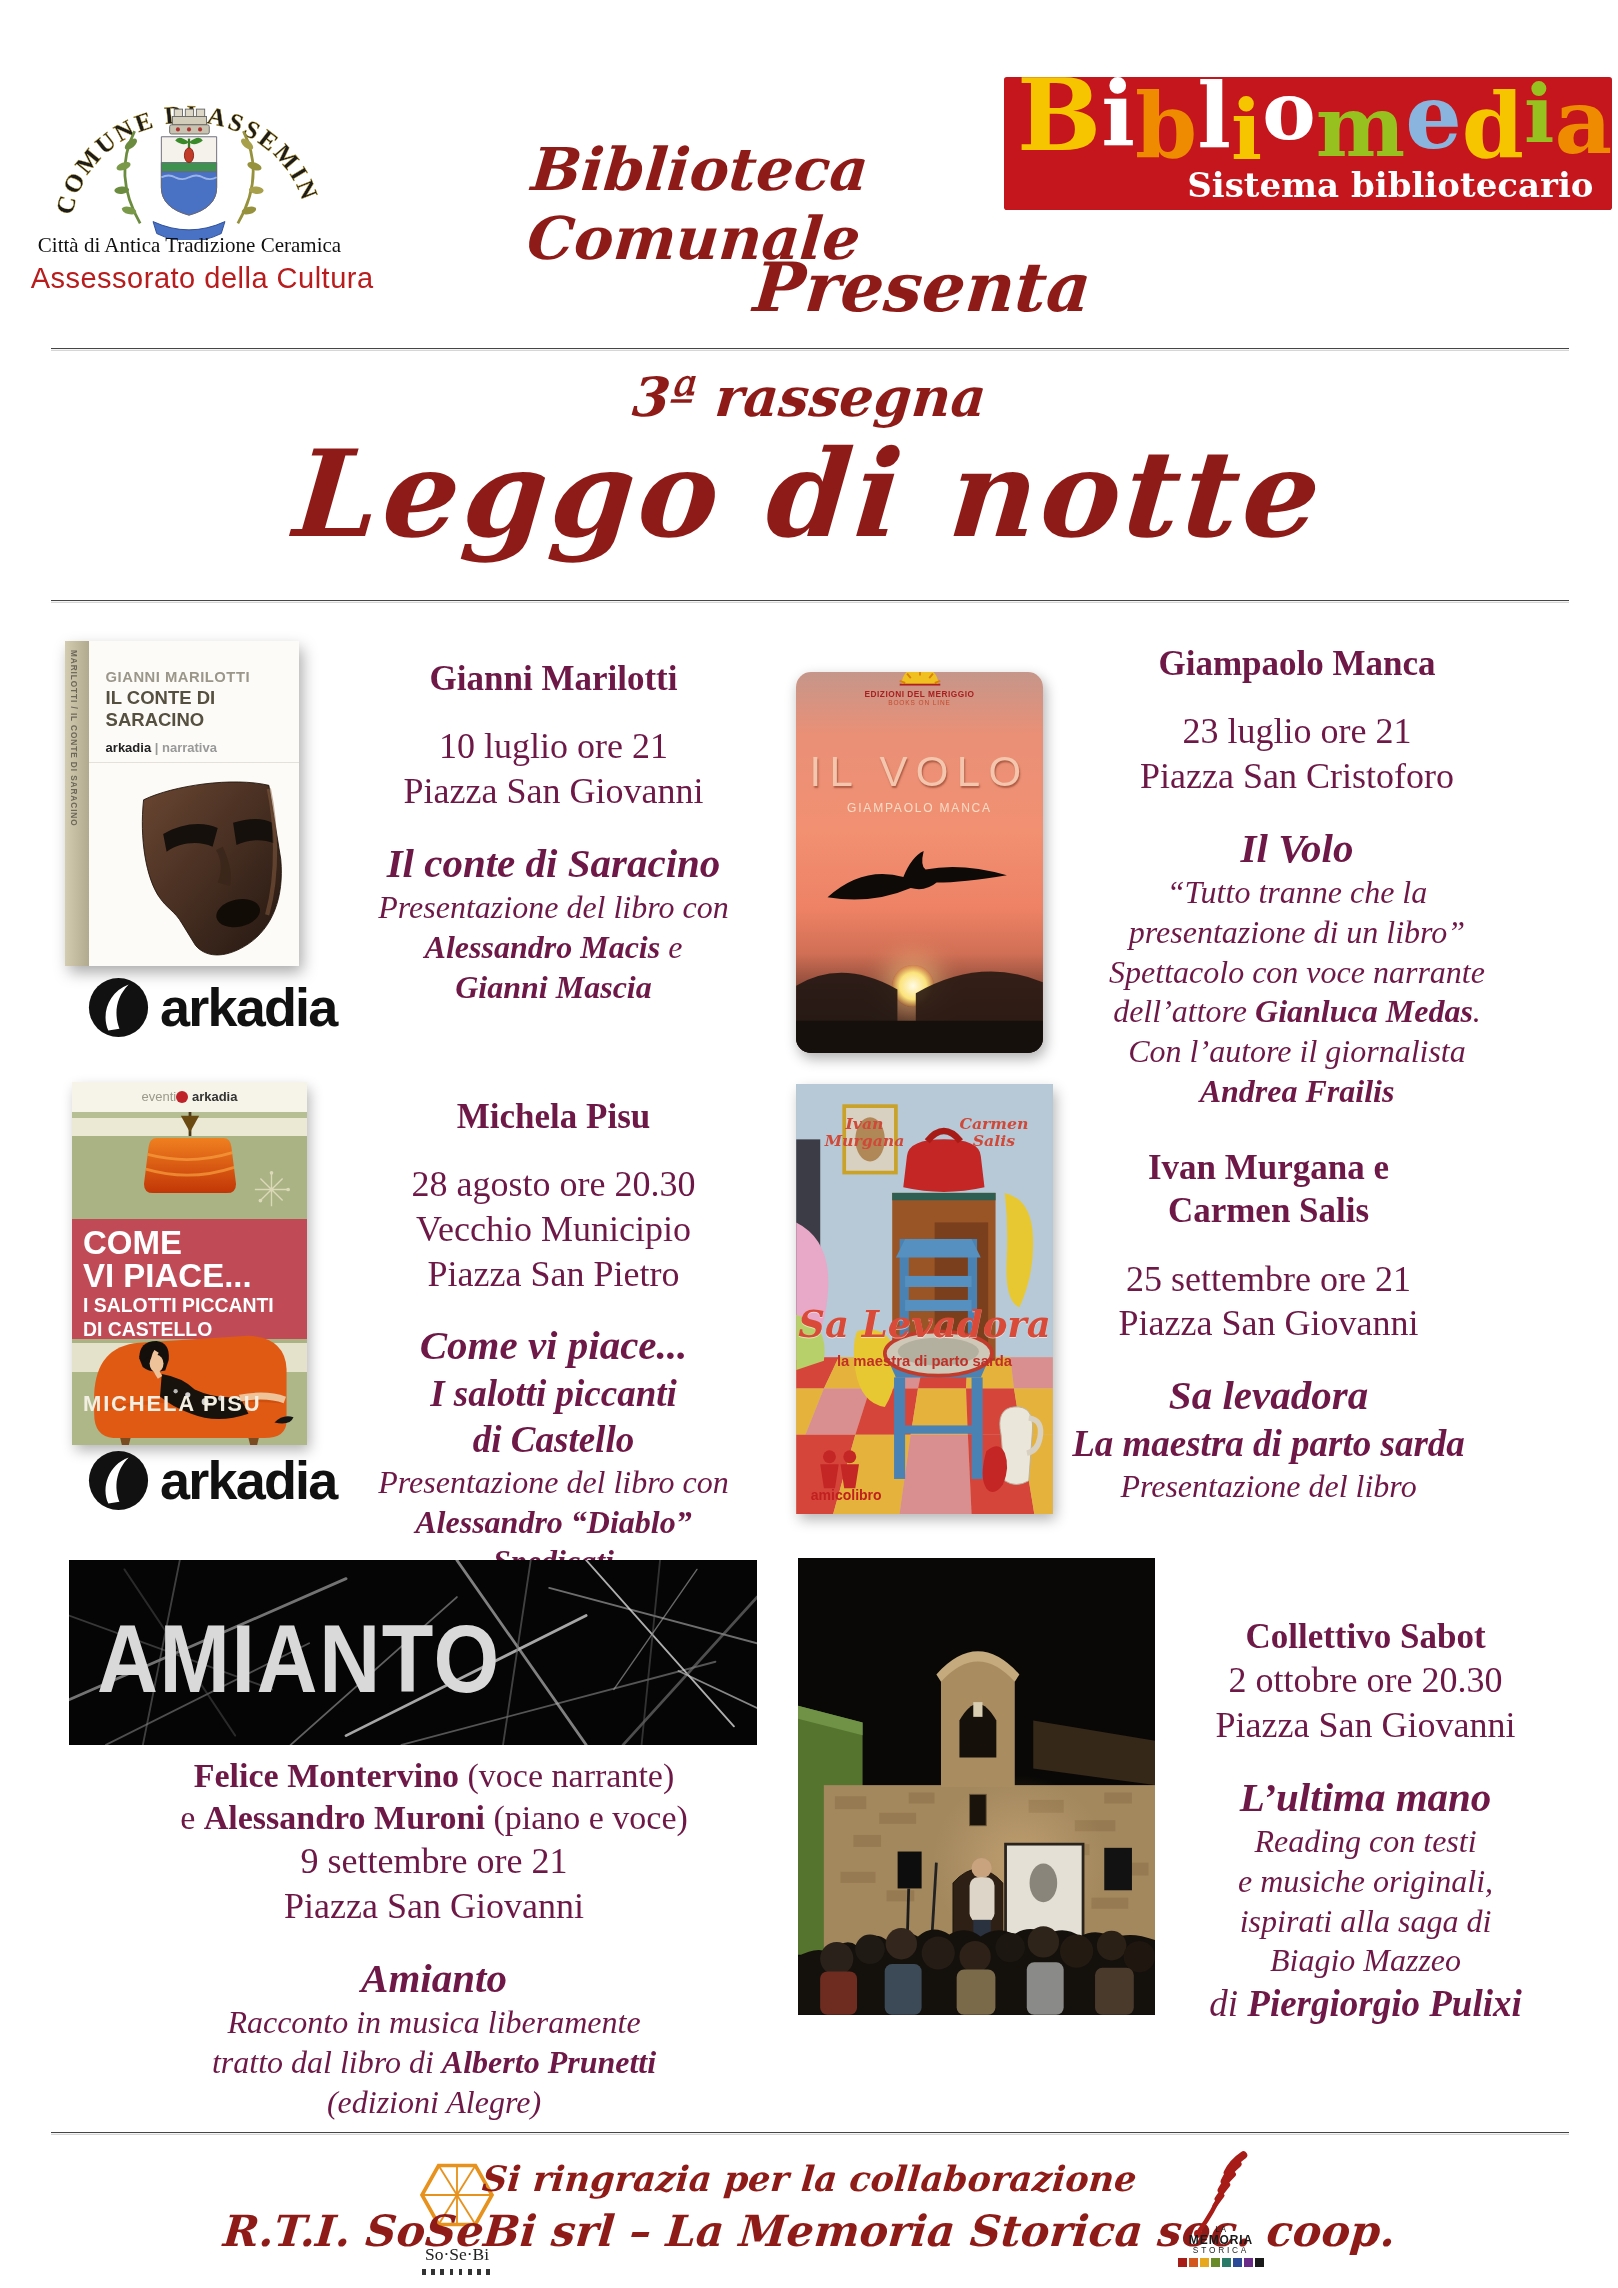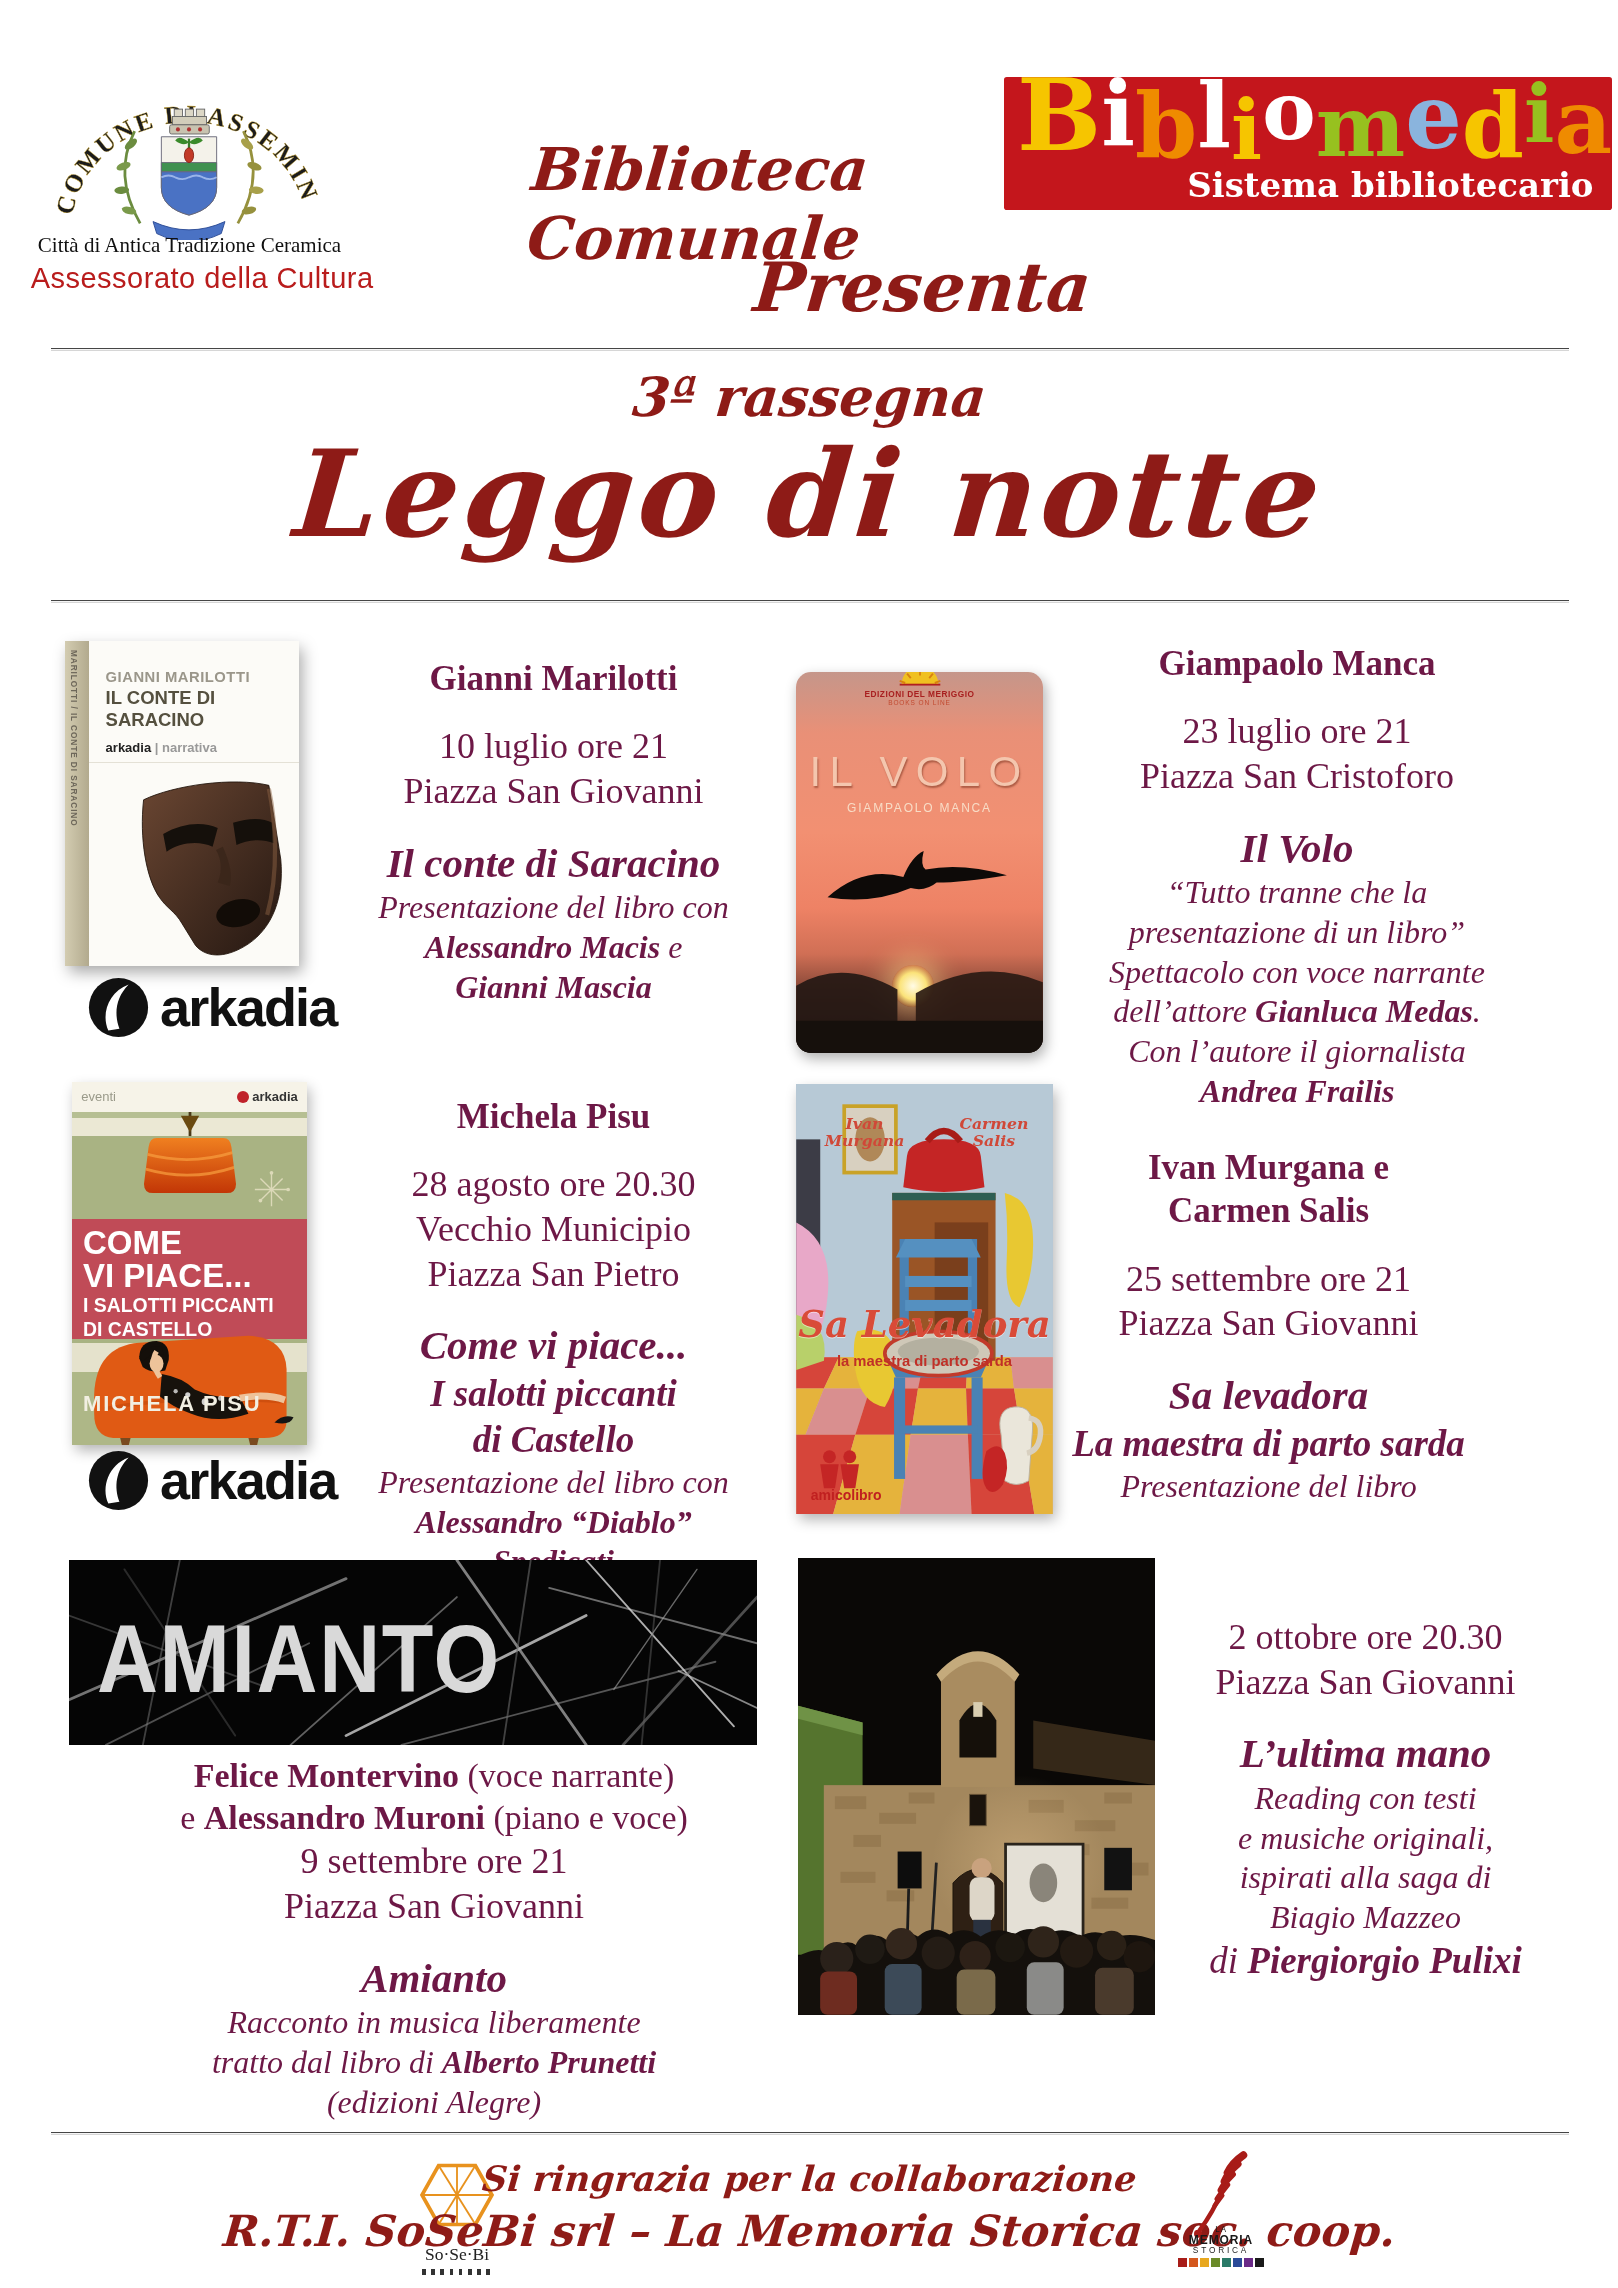--- a/index.html
+++ b/index.html
@@ -77,21 +77,21 @@
   .volo-author{position:absolute;left:0;top:129px;width:100%;text-align:center;font-family:"Liberation Sans",sans-serif;
                font-size:12px;color:#f8dcc6;letter-spacing:1.8px;}
   .volo-sun{position:absolute;left:96px;top:293px;width:42px;height:42px;border-radius:50%;
             background:radial-gradient(circle,#fffbe6 0%,#fbe37a 45%,rgba(250,170,80,.35) 72%,rgba(250,150,70,0) 100%);
             box-shadow:0 0 24px 9.2px rgba(255,220,140,.45);}
 
   
   .book3{left:72px;top:1082px;width:235px;height:363px;overflow:hidden;box-shadow:2.8px 5.5px 13px rgba(0,0,0,.3);
          background:linear-gradient(180deg,#b6bf93 0%,#b6bf93 10%,#ebe8d4 10%,#ebe8d4 15%,#a9b383 15%,#a9b383 72%,#e5e2cc 72%,#e5e2cc 80%,#aeb787 80%);}
   .cvp-head{position:absolute;left:0;top:0;width:100%;height:29.5px;background:#f6f3e8;display:flex;
-            align-items:center;justify-content:space-between;padding:0 9.2px;box-sizing:border-box;
+            align-items:center;justify-content:center;padding:0 9.2px;box-sizing:border-box;
             font-family:"Liberation Sans",sans-serif;}
   .cvp-tag{color:#9a9a8a;font-size:13px;}
   .cvp-brand{display:flex;align-items:center;gap:3.7px;font-weight:bold;font-size:13px;color:#333;}
   .cvp-dot{width:12px;height:12px;border-radius:50%;background:#c0222a;display:inline-block;}
   .cvp-band{position:absolute;left:0;top:137px;width:100%;height:120px;background:rgba(196,58,80,.86);
             box-sizing:border-box;padding:7.4px 11px;color:#fff;font-family:"Liberation Sans",sans-serif;font-weight:bold;}
   .cvp-band .t1{font-size:33px;line-height:1.0;}
   .cvp-band .t3{font-size:19.4px;line-height:1.1;margin-top:2.8px;}
   .cvp-name{position:absolute;left:11px;bottom:28px;font-family:"Liberation Sans",sans-serif;font-weight:bold;
             font-size:22px;color:#f2efe2;letter-spacing:1.8px;}
@@ -533,20 +533,21 @@
         <rect x="24" y="448" width="40" height="47" rx="8" fill="#6e2c20"></rect>
         <rect x="94" y="440" width="40" height="55" rx="8" fill="#3c4a58"></rect>
         <rect x="172" y="446" width="42" height="49" rx="8" fill="#7a6a4a"></rect>
         <rect x="248" y="438" width="40" height="57" rx="8" fill="#8a8a88"></rect>
         <rect x="322" y="444" width="42" height="51" rx="8" fill="#4a3a2c"></rect>
       </g>
     </svg>
   </div>
 
   <div class="ev" style="left:1135px;top:1615px;width:461px;">
+    <div class="name">Collettivo Sabot</div>
     <div class="meta">2 ottobre ore 20.30</div>
     <div class="meta">Piazza San Giovanni</div>
     <div class="gm"></div>
     <div class="title">L’ultima mano</div>
     <div class="desc">Reading con testi</div>
     <div class="desc">e musiche originali,</div>
     <div class="desc">ispirati alla saga di</div>
     <div class="desc">Biagio Mazzeo</div>
     <div class="desc" style="font-size:37px;"><span>di </span><span class="b">Piergiorgio Pulixi</span></div>
   </div>

